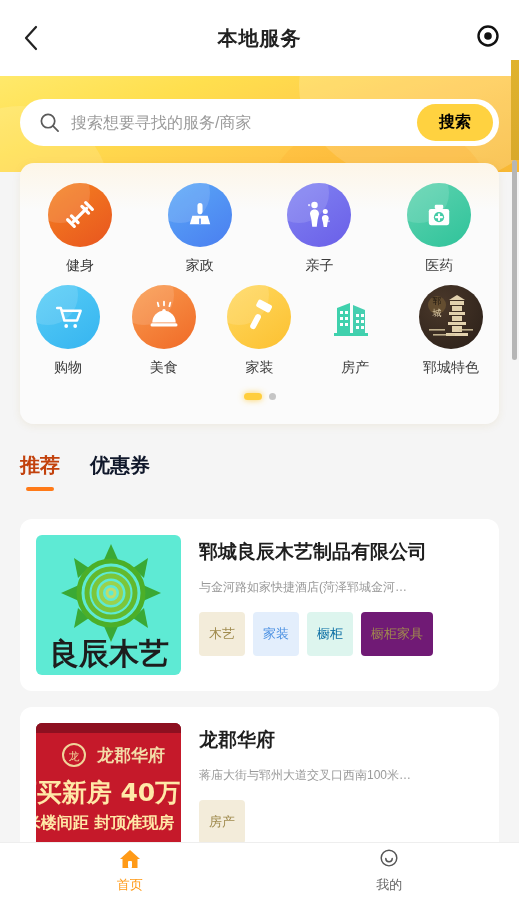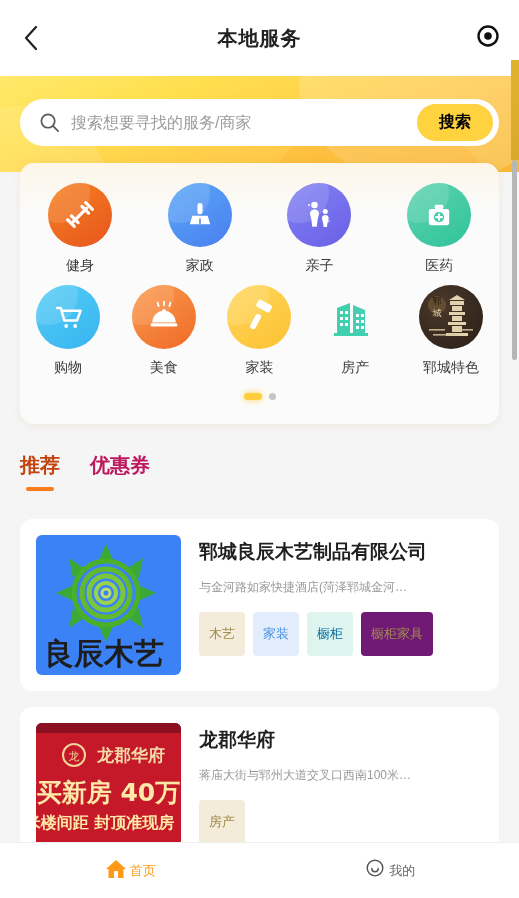--- a/index.html
+++ b/index.html
@@ -84,52 +84,52 @@
     background: rgba(255,255,255,0.13); left:-18px; top:-20px;
   }
   .cat-label { font-size: 14px; color: #3b3b3b; margin-top: 10px; }
 
   .dots { display: flex; justify-content: center; align-items: center; gap: 7px; margin-top: 12px; }
   .dot { width: 7px; height: 7px; border-radius: 4px; background: #c5c5c5; }
   .dot.active { width: 18px; background: #ffce3d; box-shadow: 0 0 6px rgba(255,200,50,.8); }
 
   
   .tabs { position: absolute; left: 20px; top: 452px; display: flex; gap: 30px; align-items: flex-start; }
-  .tab { position: relative; font-size: 20px; font-weight: bold; color: #be185d; cursor: pointer; padding-bottom: 12px; }
+  .tab { position: relative; font-size: 20px; font-weight: bold; color: #0f172a; cursor: pointer; padding-bottom: 12px; }
   .tab.active { color: #c2410c; }
   .tab.active::after {
     content: ""; position: absolute; left: 50%; transform: translateX(-50%);
     bottom: 0; width: 28px; height: 4px; border-radius: 2px; background: #ff7a18;
   }
 
   
   .list { position: absolute; left: 20px; right: 20px; top: 519px; bottom: 56px; overflow: hidden; }
   .card {
     background: #fff; border-radius: 12px; padding: 16px; display: flex; gap: 18px;
     margin-bottom: 16px; cursor: pointer;
   }
   .card-thumb {
     flex: 0 0 auto; width: 145px; height: 140px; border-radius: 6px; overflow: hidden;
-    display: flex; align-items: center; justify-content: flex-start; background: #3b82f6;
+    display: flex; align-items: center; justify-content: flex-end; background: #5eead4;
   }
   .card-body { flex: 1 1 auto; min-width: 0; padding-top: 4px; }
   .card-title { font-size: 19px; font-weight: bold; color: #1f1f1f; margin-bottom: 14px;
                 white-space: nowrap; overflow: hidden; text-overflow: ellipsis; }
   .card-sub { font-size: 12px; color: #999; margin-bottom: 16px;
               white-space: nowrap; overflow: hidden; text-overflow: ellipsis; }
   .tags { display: flex; gap: 8px; flex-wrap: nowrap; }
   .tag { font-size: 13px; padding: 13px 10px; border-radius: 4px; white-space: nowrap; }
 
   
   .tabbar {
     position: absolute; left: 0; right: 0; bottom: 0; height: 56px; background: #fff;
     display: flex; border-top: 1px solid #eee;
   }
   .tabbar-item {
-    flex: 1 1 50%; display: flex; flex-direction: row; align-items: center;
+    flex: 1 1 50%; display: flex; flex-direction: column; align-items: center;
     justify-content: center; gap: 2px; cursor: pointer;
   }
   .tabbar-label { font-size: 13px; color: #666; }
   .tabbar-item.active .tabbar-label { color: #ff9a17; }
 
   
   .scrollbar { position: absolute; right: 2px; top: 160px; width: 5px; height: 200px;
                background: #b6b6b6; border-radius: 3px; }
   .edge-strip { position: absolute; right: 0; top: 60px; width: 8px; height: 100px;
                 background: linear-gradient(180deg,#e0b32e,#d9a92a); }

